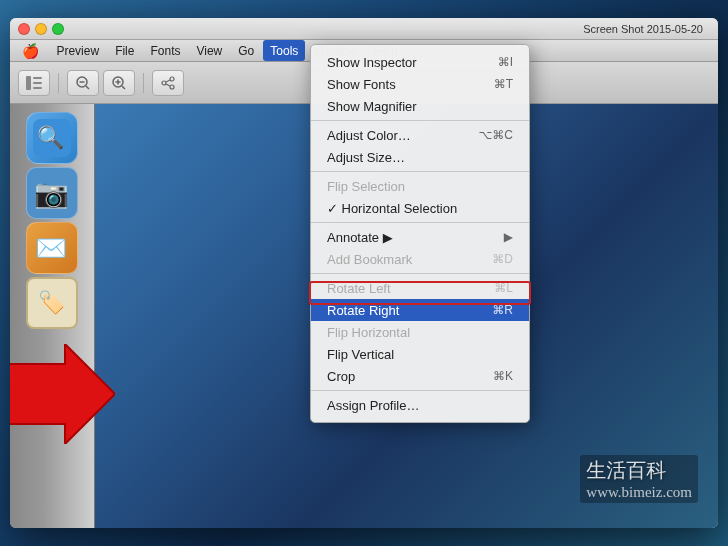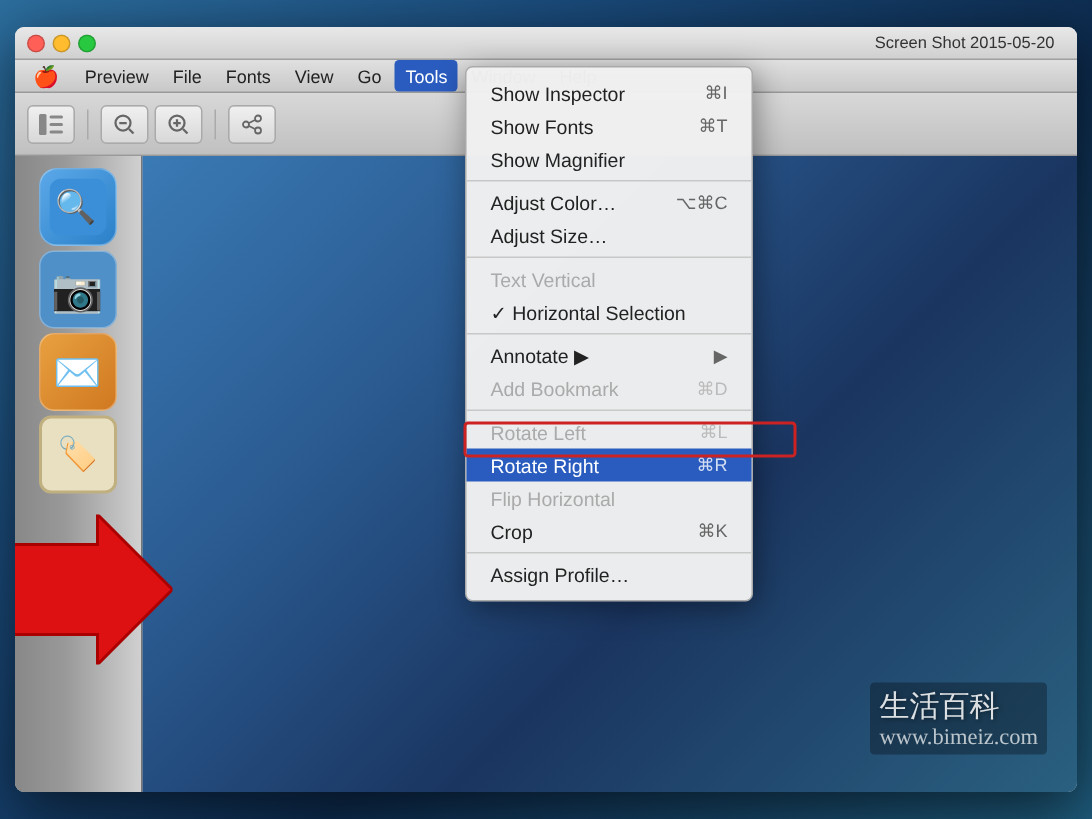--- a/index.html
+++ b/index.html
@@ -174,21 +174,21 @@
       font-size: 22px;
       background: rgba(255,255,255,0.2);
       border: 1px solid rgba(255,255,255,0.3);
     }
 
     
     .dropdown-menu {
       position: absolute;
       top: 44px;
       left: 310px;
-      width: 192px;
+      width: 220px;
       background: rgba(240, 240, 240, 0.98);
       border: 1px solid #aaa;
       border-radius: 5px;
       box-shadow: 2px 4px 20px rgba(0,0,0,0.4);
       z-index: 1000;
       padding: 3px 0;
       font-size: 13px;
     }
 
     .menu-section {
@@ -402,21 +402,21 @@
       <span class="dd-shortcut">⌥⌘C</span>
     </div>
     <div class="dd-item">
       <span class="dd-label">Adjust Size…</span>
       <span class="dd-shortcut"></span>
     </div>
   </div>
 
   <div class="menu-section">
     <div class="dd-item disabled">
-      <span class="dd-label">Text Vertical</span>
+      <span class="dd-label">Flip Selection</span>
       <span class="dd-shortcut"></span>
     </div>
     <div class="dd-item">
       <span class="dd-label">✓ Horizontal Selection</span>
       <span class="dd-shortcut"></span>
     </div>
   </div>
 
   <div class="menu-section">
     <div class="dd-item has-submenu">
@@ -436,20 +436,24 @@
     </div>
     <div class="dd-item highlighted">
       <span class="dd-label">Rotate Right</span>
       <span class="dd-shortcut">⌘R</span>
     </div>
     <div class="dd-item" style="color:#aaa;">
       <span class="dd-label">Flip Horizontal</span>
       <span class="dd-shortcut"></span>
     </div>
     <div class="dd-item">
+      <span class="dd-label">Flip Vertical</span>
+      <span class="dd-shortcut"></span>
+    </div>
+    <div class="dd-item">
       <span class="dd-label">Crop</span>
       <span class="dd-shortcut">⌘K</span>
     </div>
   </div>
 
   <div class="menu-section">
     <div class="dd-item">
       <span class="dd-label">Assign Profile…</span>
       <span class="dd-shortcut"></span>
     </div>

